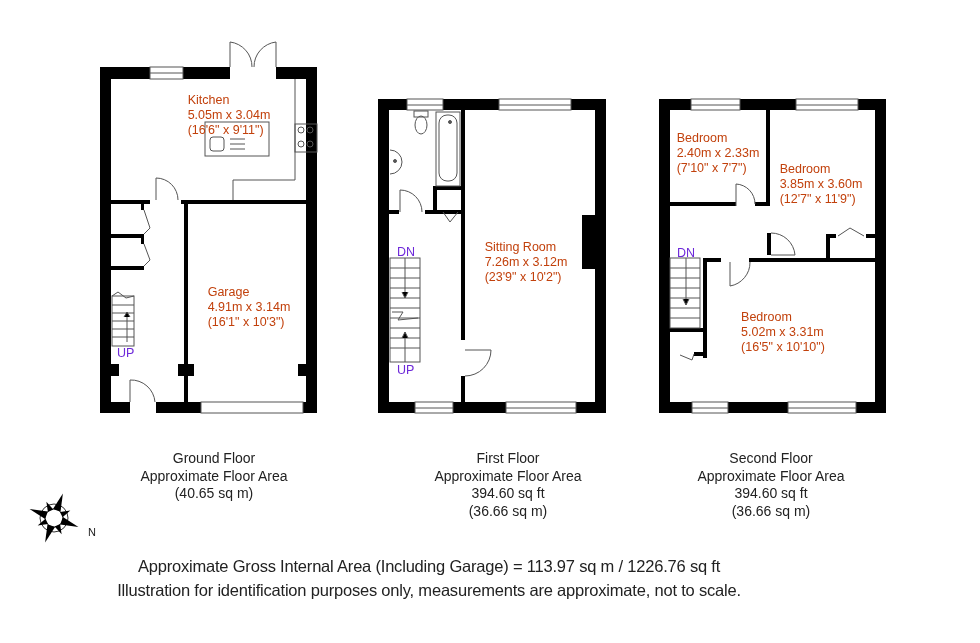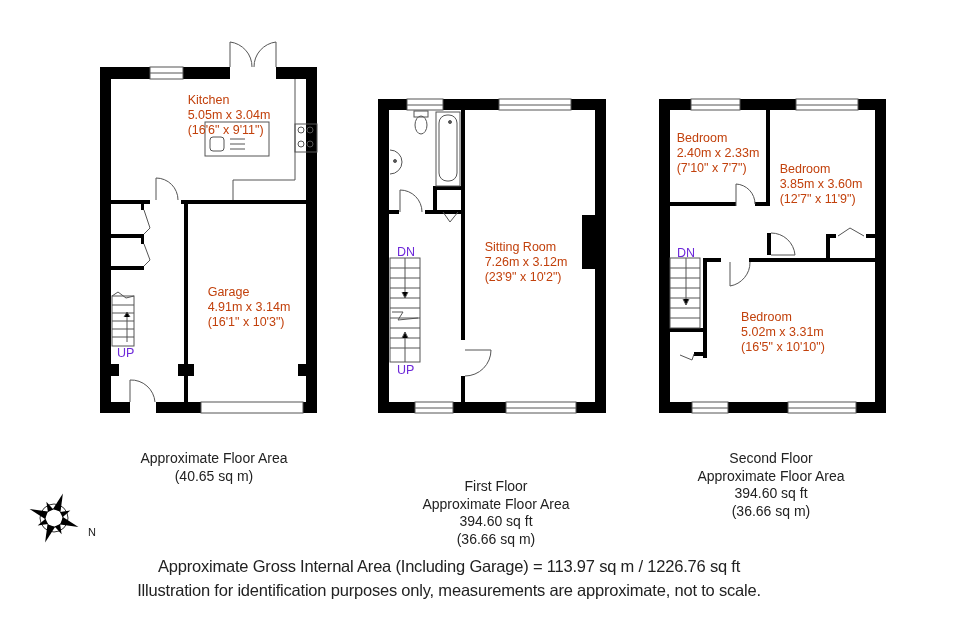--- a/index.html
+++ b/index.html
@@ -1,21 +1,21 @@
 <!DOCTYPE html>
 <html><head>
   <meta charset="utf-8">
   <style>
     html, body { margin: 0; padding: 0; background: #ffffff; }
     body { width: 980px; height: 643px; position: relative; overflow: hidden; font-family: "Liberation Sans", sans-serif; color: #222; }
     #plan { position: absolute; left: 0; top: 0; }
     .lbl { position: absolute; text-align: left; font-size: 12.5px; line-height: 15px; color: #c2410c; transform: translateX(-50%); white-space: nowrap; }
     .stair { position: absolute; font-size: 12.5px; color: #6d28d9; }
     .floor-caption { position: absolute; text-align: center; font-size: 14px; line-height: 17.5px; color: #222; transform: translateX(-50%); white-space: nowrap; }
-    .footer { position: absolute; left: 0; width: 858px; text-align: center; font-size: 16.5px; color: #222; letter-spacing: -0.2px; padding-left: 20px; }
+    .footer { position: absolute; left: 0; width: 858px; text-align: center; font-size: 16.5px; color: #222; letter-spacing: -0.2px; }
     .compass-n { position: absolute; font-size: 11px; color: #222; }
   </style>
 </head>
 <body>
 
 <svg id="plan" width="980" height="643" viewBox="0 0 980 643" xmlns="http://www.w3.org/2000/svg">
 
   <g fill="#000" stroke="none">
 
     <rect x="100" y="67" width="11" height="346"></rect>
@@ -236,24 +236,25 @@
   <div>(12'7" x 11'9")</div>
 </div>
 <div class="lbl" style="left:783px; top:310px;">
   <div>Bedroom</div>
   <div>5.02m x 3.31m</div>
   <div>(16'5" x 10'10")</div>
 </div>
 <div class="stair" style="left:677px; top:246px;">DN</div>
 
 <div class="floor-caption" style="left:214px; top:450px;">
+  <div>Ground Floor</div>
   <div>Approximate Floor Area</div>
   <div>(40.65 sq m)</div>
 </div>
-<div class="floor-caption" style="left:496px; top:450px;margin-top:28px;">
+<div class="floor-caption" style="left:508px; top:450px;">
   <div>First Floor</div>
   <div>Approximate Floor Area</div>
   <div>394.60 sq ft</div>
   <div>(36.66 sq m)</div>
 </div>
 <div class="floor-caption" style="left:771px; top:450px;">
   <div>Second Floor</div>
   <div>Approximate Floor Area</div>
   <div>394.60 sq ft</div>
   <div>(36.66 sq m)</div>

